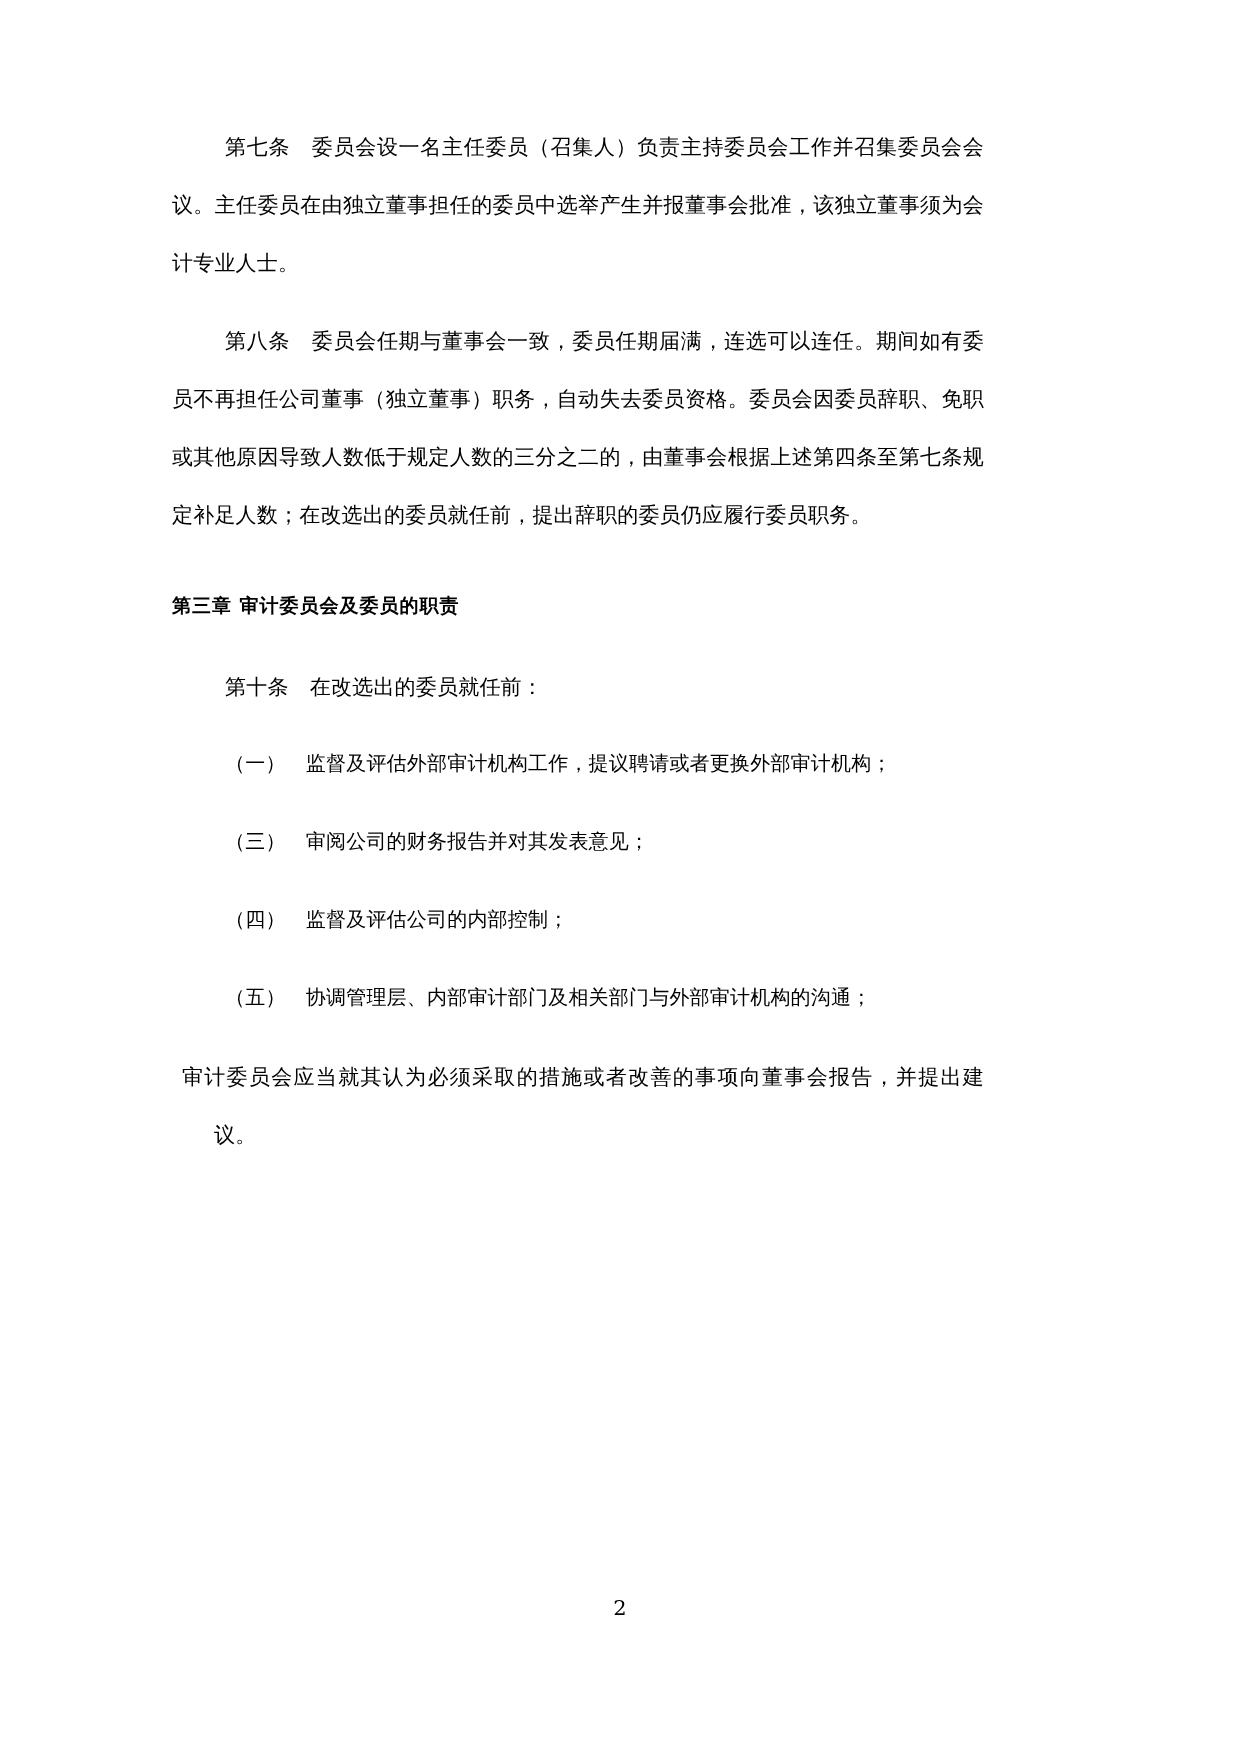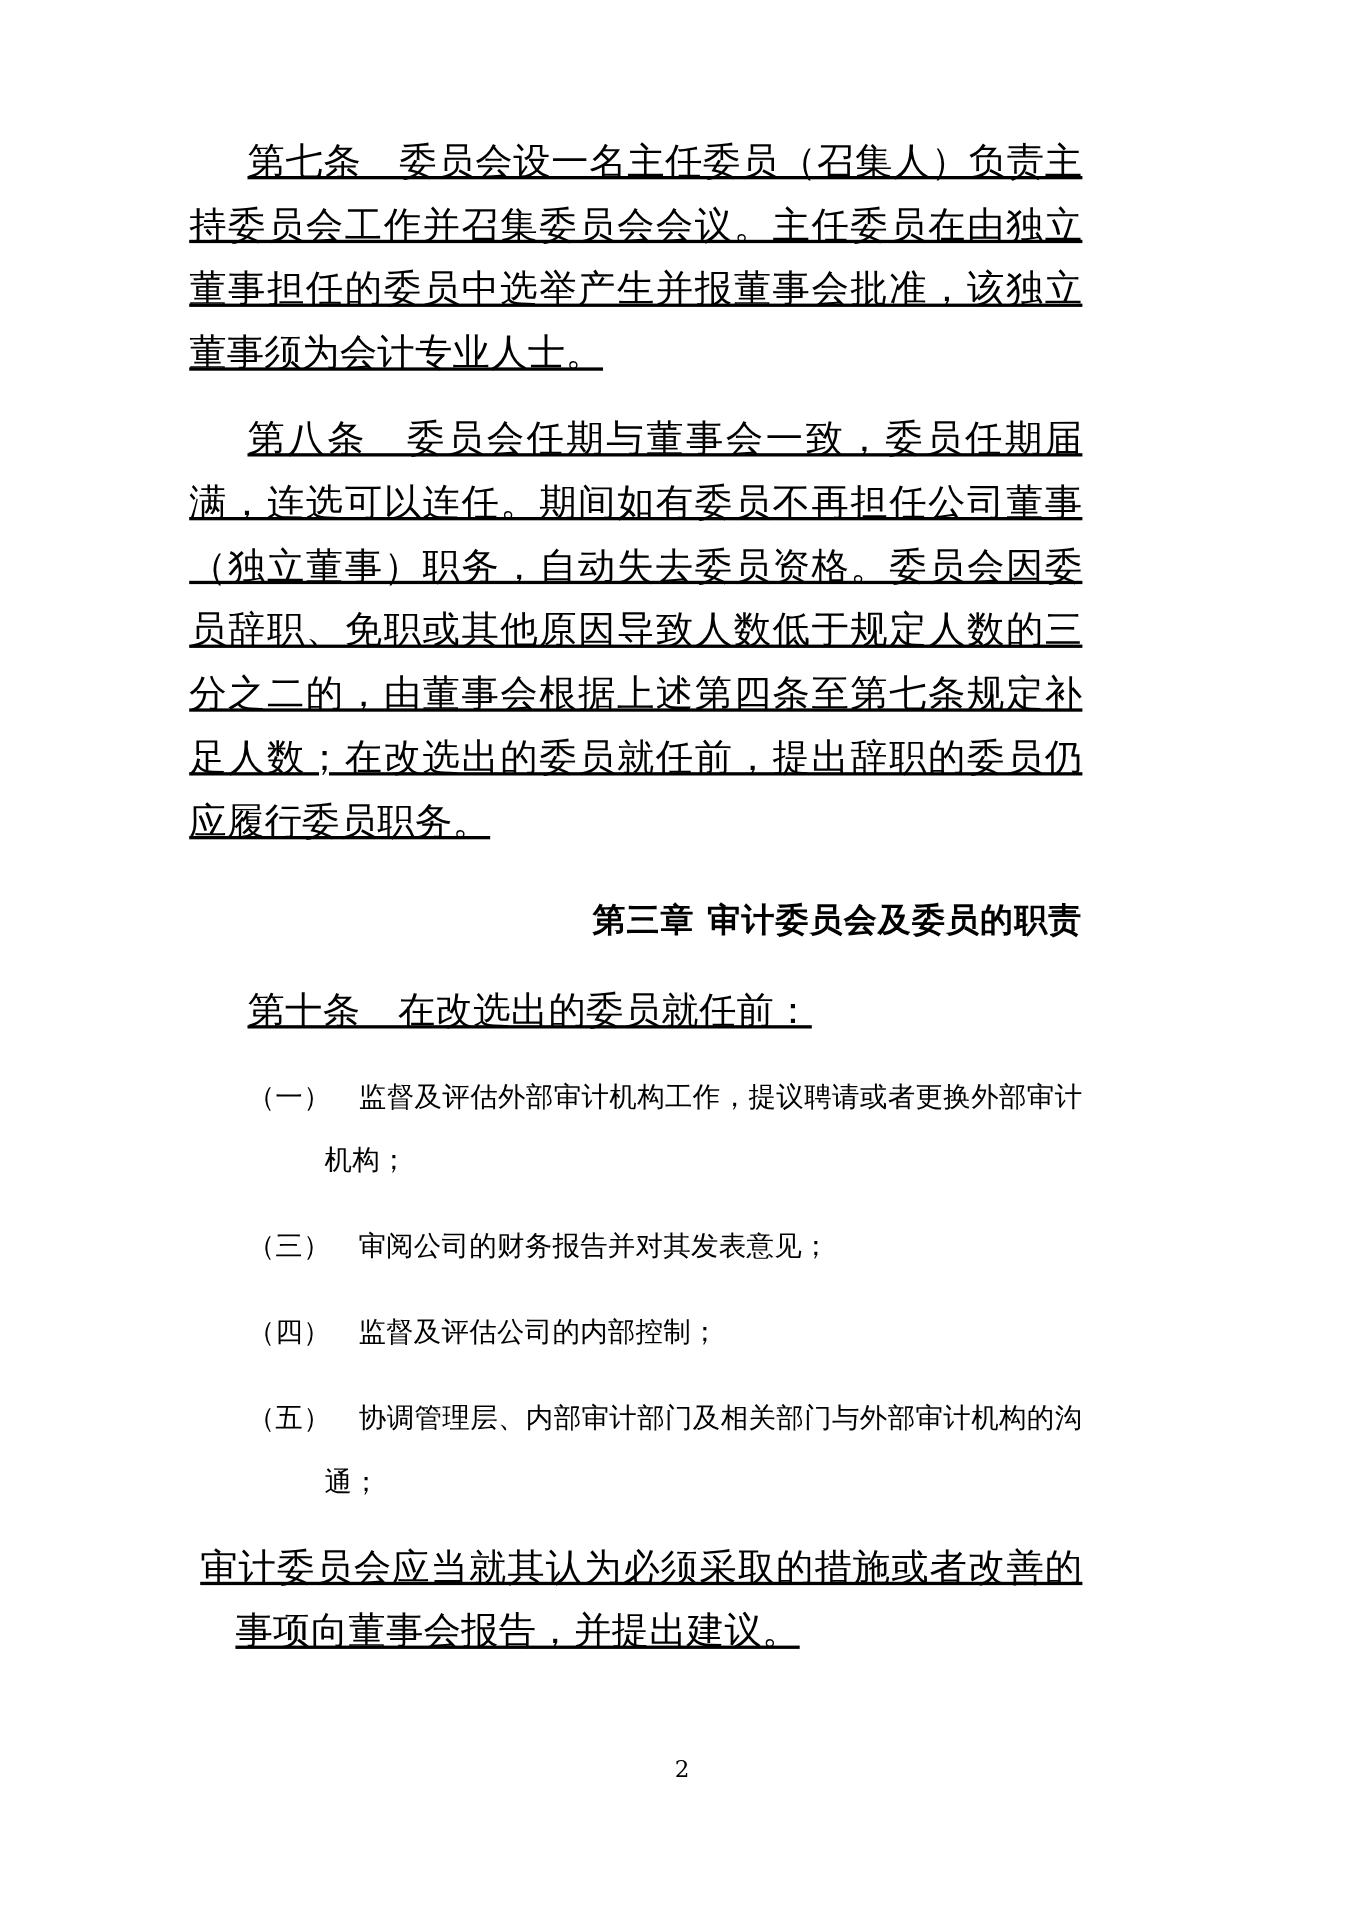--- a/index.html
+++ b/index.html
@@ -25,63 +25,63 @@
   }
   .content {
     position: absolute;
     left: 172px;
     top: 118px;
     width: 812px;
   }
 
   
   .para {
-    font-size: 34px;
+    font-size: 21px;
     line-height: 58px;
     text-align: justify;
     text-justify: inter-ideograph;
     letter-spacing: 0.2px;
     margin: 0 0 20px 0;
     text-indent: 53px;
     word-break: break-all;
-    text-decoration: underline;
   }
 
   
   .para.lead-space {
     text-indent: 10px;
   }
   
   .para.hang-in {
     padding-left: 42px;
     text-indent: -32px;
   }
 
   
   .chapter-heading {
     font-family: "DejaVu Sans", "Liberation Sans", sans-serif;
     font-weight: bold;
-    font-size: 30px;
+    font-size: 19px;
     line-height: 46px;
-    text-align: right;
+    text-align: left;
     letter-spacing: 1px;
     margin: 38px 0 30px 0;
   }
 
   
   .item {
-    font-size: 25px;
+    font-size: 20px;
     line-height: 58px;
     text-align: justify;
     text-justify: inter-ideograph;
     letter-spacing: 0.2px;
     margin: 0 0 20px 0;
     padding-left: 123px;
     text-indent: -70px;
     word-break: break-all;
+    font-family: Liberation Mono, monospace;
   }
 
   
   .page-number {
     position: absolute;
     left: 0;
     top: 1596px;
     width: 1240px;
     text-align: center;
     font-size: 21px;

